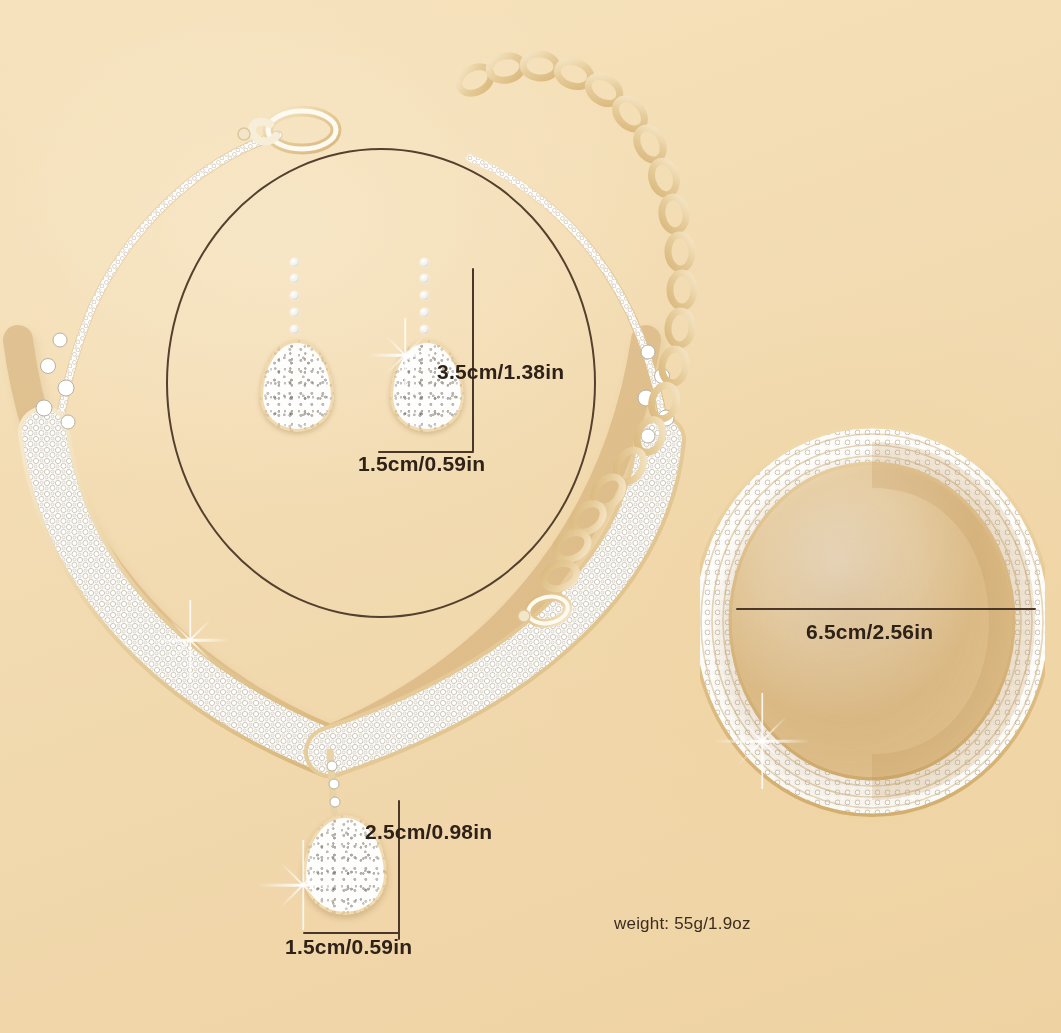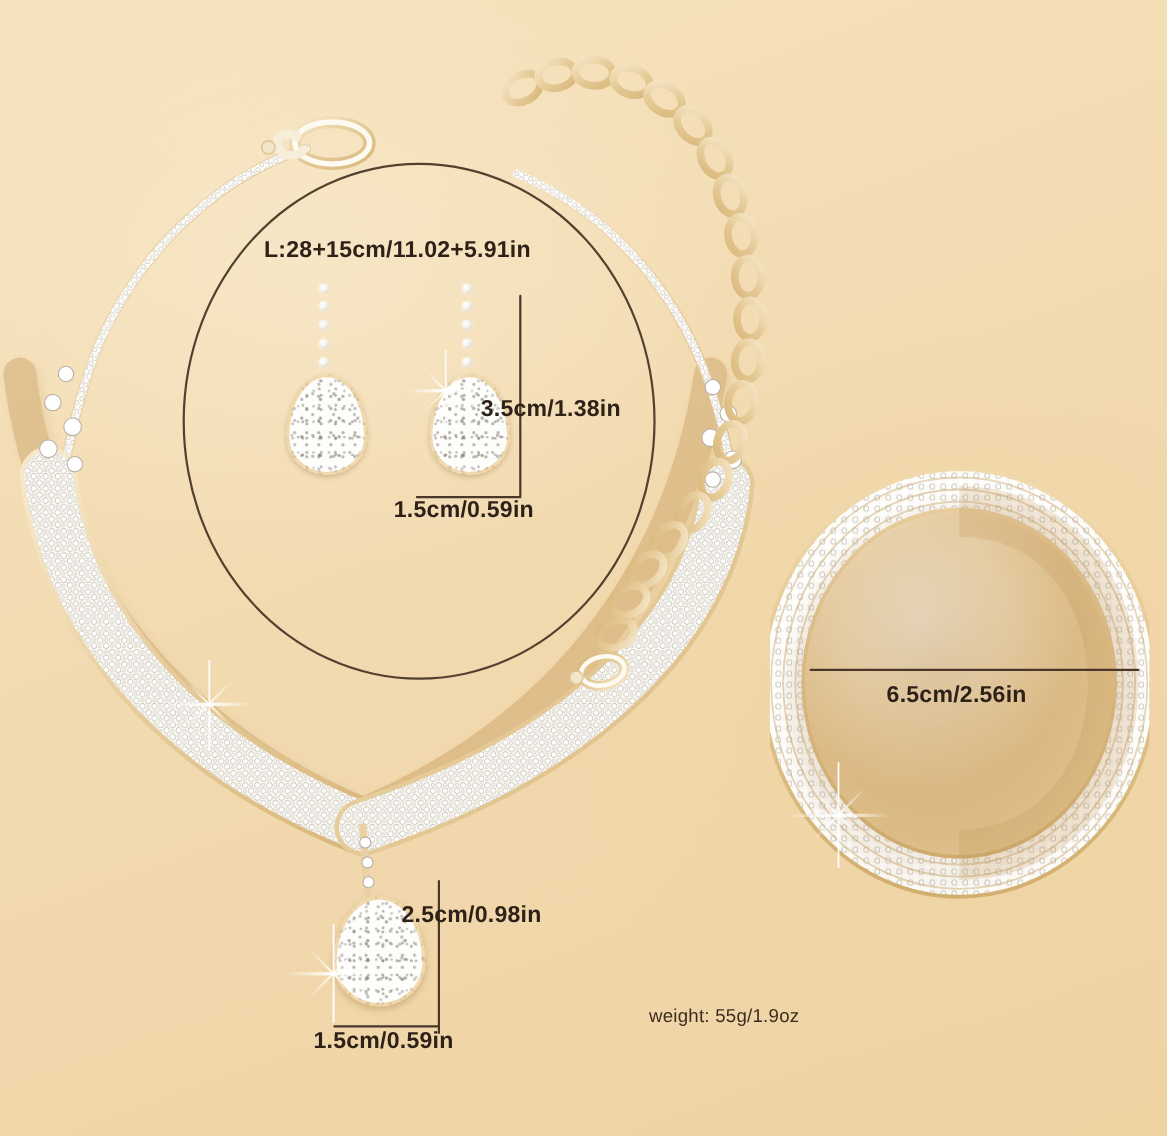--- a/index.html
+++ b/index.html
@@ -316,31 +316,30 @@
       </radialGradient>
 
       <path d="M 172 40 C 260 40 312 112 312 196 C 312 280 260 352 172 352" fill="none" stroke="rgba(196,152,92,.22)" stroke-width="46"></path>
     </svg>
     <div class="sparkle" style="left:14px; top:268px; width:96px; height:96px;">
       <span class="diag"></span>
         <span class="diag2"></span>
     </div>
   </div>
 
-  <div class="lbl" style="left:240px; top:216px;">L:28+15cm/11.02+5.91in</div>
 
   <div class="vline" style="left:472px; top:268px; height:184px;"></div>
   <div class="lbl" style="left:437px; top:360px;">3.5cm/1.38in</div>
 
   <div class="hline" style="left:378px; top:451px; width:96px;"></div>
   <div class="lbl" style="left:358px; top:452px;">1.5cm/0.59in</div>
 
   <div class="hline" style="left:736px; top:608px; width:300px;"></div>
   <div class="lbl" style="left:806px; top:620px;text-align:center;">6.5cm/2.56in</div>
 
   <div class="vline" style="left:398px; top:800px; height:140px;"></div>
   <div class="lbl" style="left:365px; top:820px;">2.5cm/0.98in</div>
 
   <div class="hline" style="left:303px; top:932px; width:96px;"></div>
   <div class="lbl" style="left:285px; top:935px;">1.5cm/0.59in</div>
 
-  <div class="lbl small" style="left:590px; top:914px;">weight: 55g/1.9oz</div>
+  <div class="lbl small" style="left:614px; top:914px;">weight: 55g/1.9oz</div>
 </div>
 
 </body></html>

